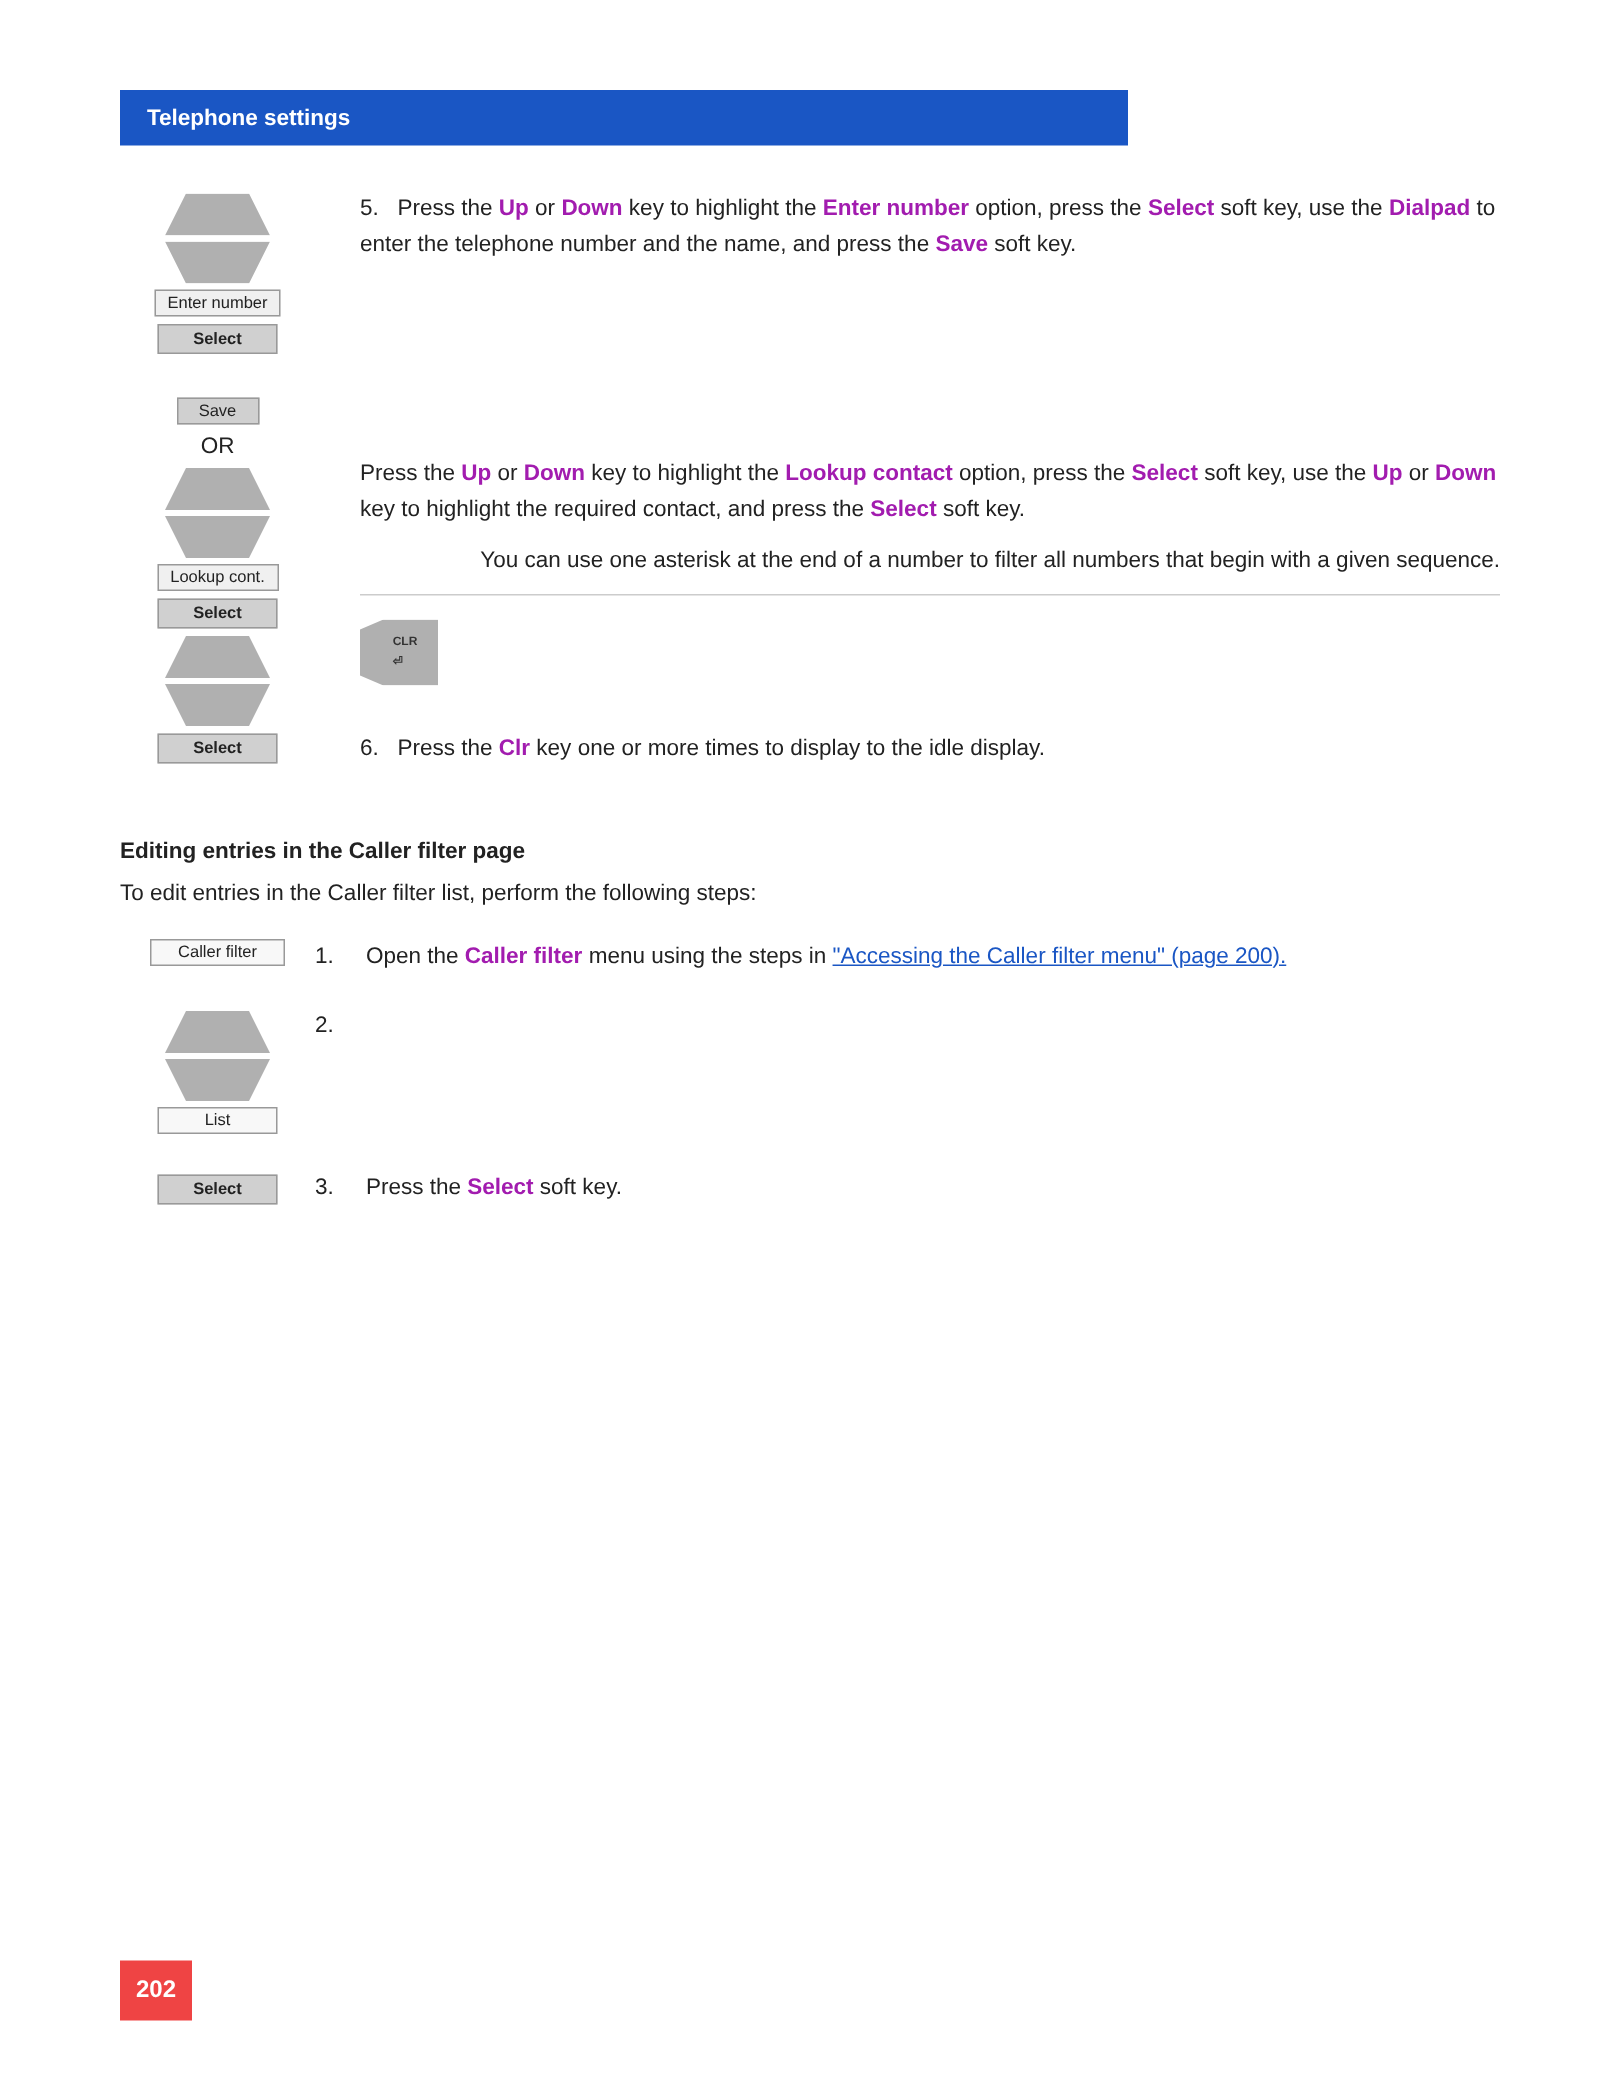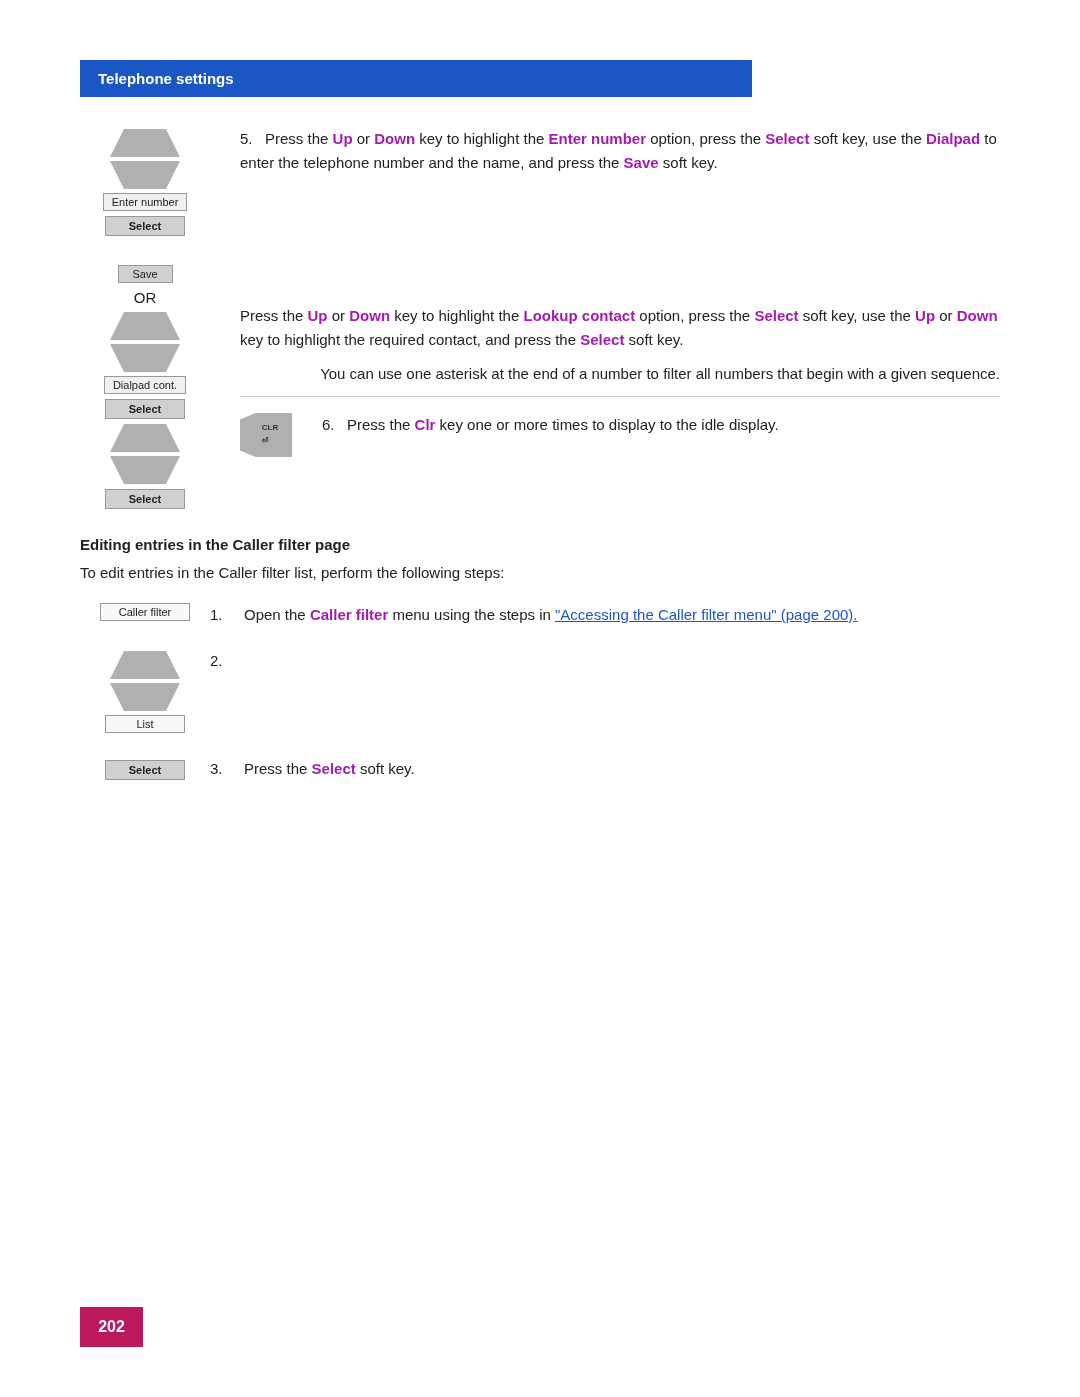--- a/index.html
+++ b/index.html
@@ -172,25 +172,25 @@
       font-size: 15px;
       color: #222;
       min-width: 22px;
     }
 
     
     .page-num-badge {
       position: absolute;
       bottom: 50px;
       left: 80px;
-      background: #be185d;
+      background: #ef4444;
       color: #fff;
       font-weight: bold;
       font-size: 16px;
-      width: 63px;
+      width: 48px;
       height: 40px;
       display: flex;
       align-items: center;
       justify-content: center;
     }
 
     .list-btn {
       border: 1px solid #999;
       background: #f8f8f8;
       font-size: 11px;
@@ -244,38 +244,38 @@
       </p>
     </div>
   </div>
 
   <div class="or-section">
     <div class="step-image-col">
       <div class="save-btn">Save</div>
       <div style="font-size:15px;font-weight:normal;margin:4px 0;">OR</div>
       <div class="phone-btn-up"></div>
       <div class="phone-btn-down"></div>
-      <div class="screen-label">Dialpad cont.</div>
+      <div class="screen-label">Lookup cont.</div>
       <div class="select-btn">Select</div>
       <div class="phone-btn-up"></div>
       <div class="phone-btn-down"></div>
       <div class="select-btn">Select</div>
     </div>
     <div class="step-text-col">
       <p style="margin-bottom:10px;margin-top:41px;">
         <span>Press the </span><span class="bold-blue">Up</span><span> or </span><span class="bold-blue">Down</span><span> key to highlight the </span><span class="bold-blue">Lookup contact</span><span> option, press the </span><span class="bold-blue">Select</span><span> soft key, use the </span><span class="bold-blue">Up</span><span> or </span><span class="bold-blue">Down</span><span> key to highlight the required contact, and press the </span><span class="bold-blue">Select</span><span> soft key.</span>
       </p>
 
       <div class="attention-block">
         <p style="margin-top:6px;text-align:right;">You can use one asterisk at the end of a number to filter all numbers that begin with a given sequence.</p>
       </div>
 
       <hr class="divider">
 
-      <div class="step6-section" style="display:flex;align-items:flex-start;">
+      <div class="step6-section" style="display:flex;align-items:flex-start;flex-direction:column;">
         <div>
           <div class="clr-key">
             <span style="font-size:8px;font-weight:bold;">CLR<br>⏎</span>
           </div>
         </div>
         <div>
           <p>
             <span>6.&nbsp;&nbsp;</span>
             <span>Press the </span><span class="bold-blue">Clr</span><span> key one or more times to display to the idle display.</span>
           </p>

